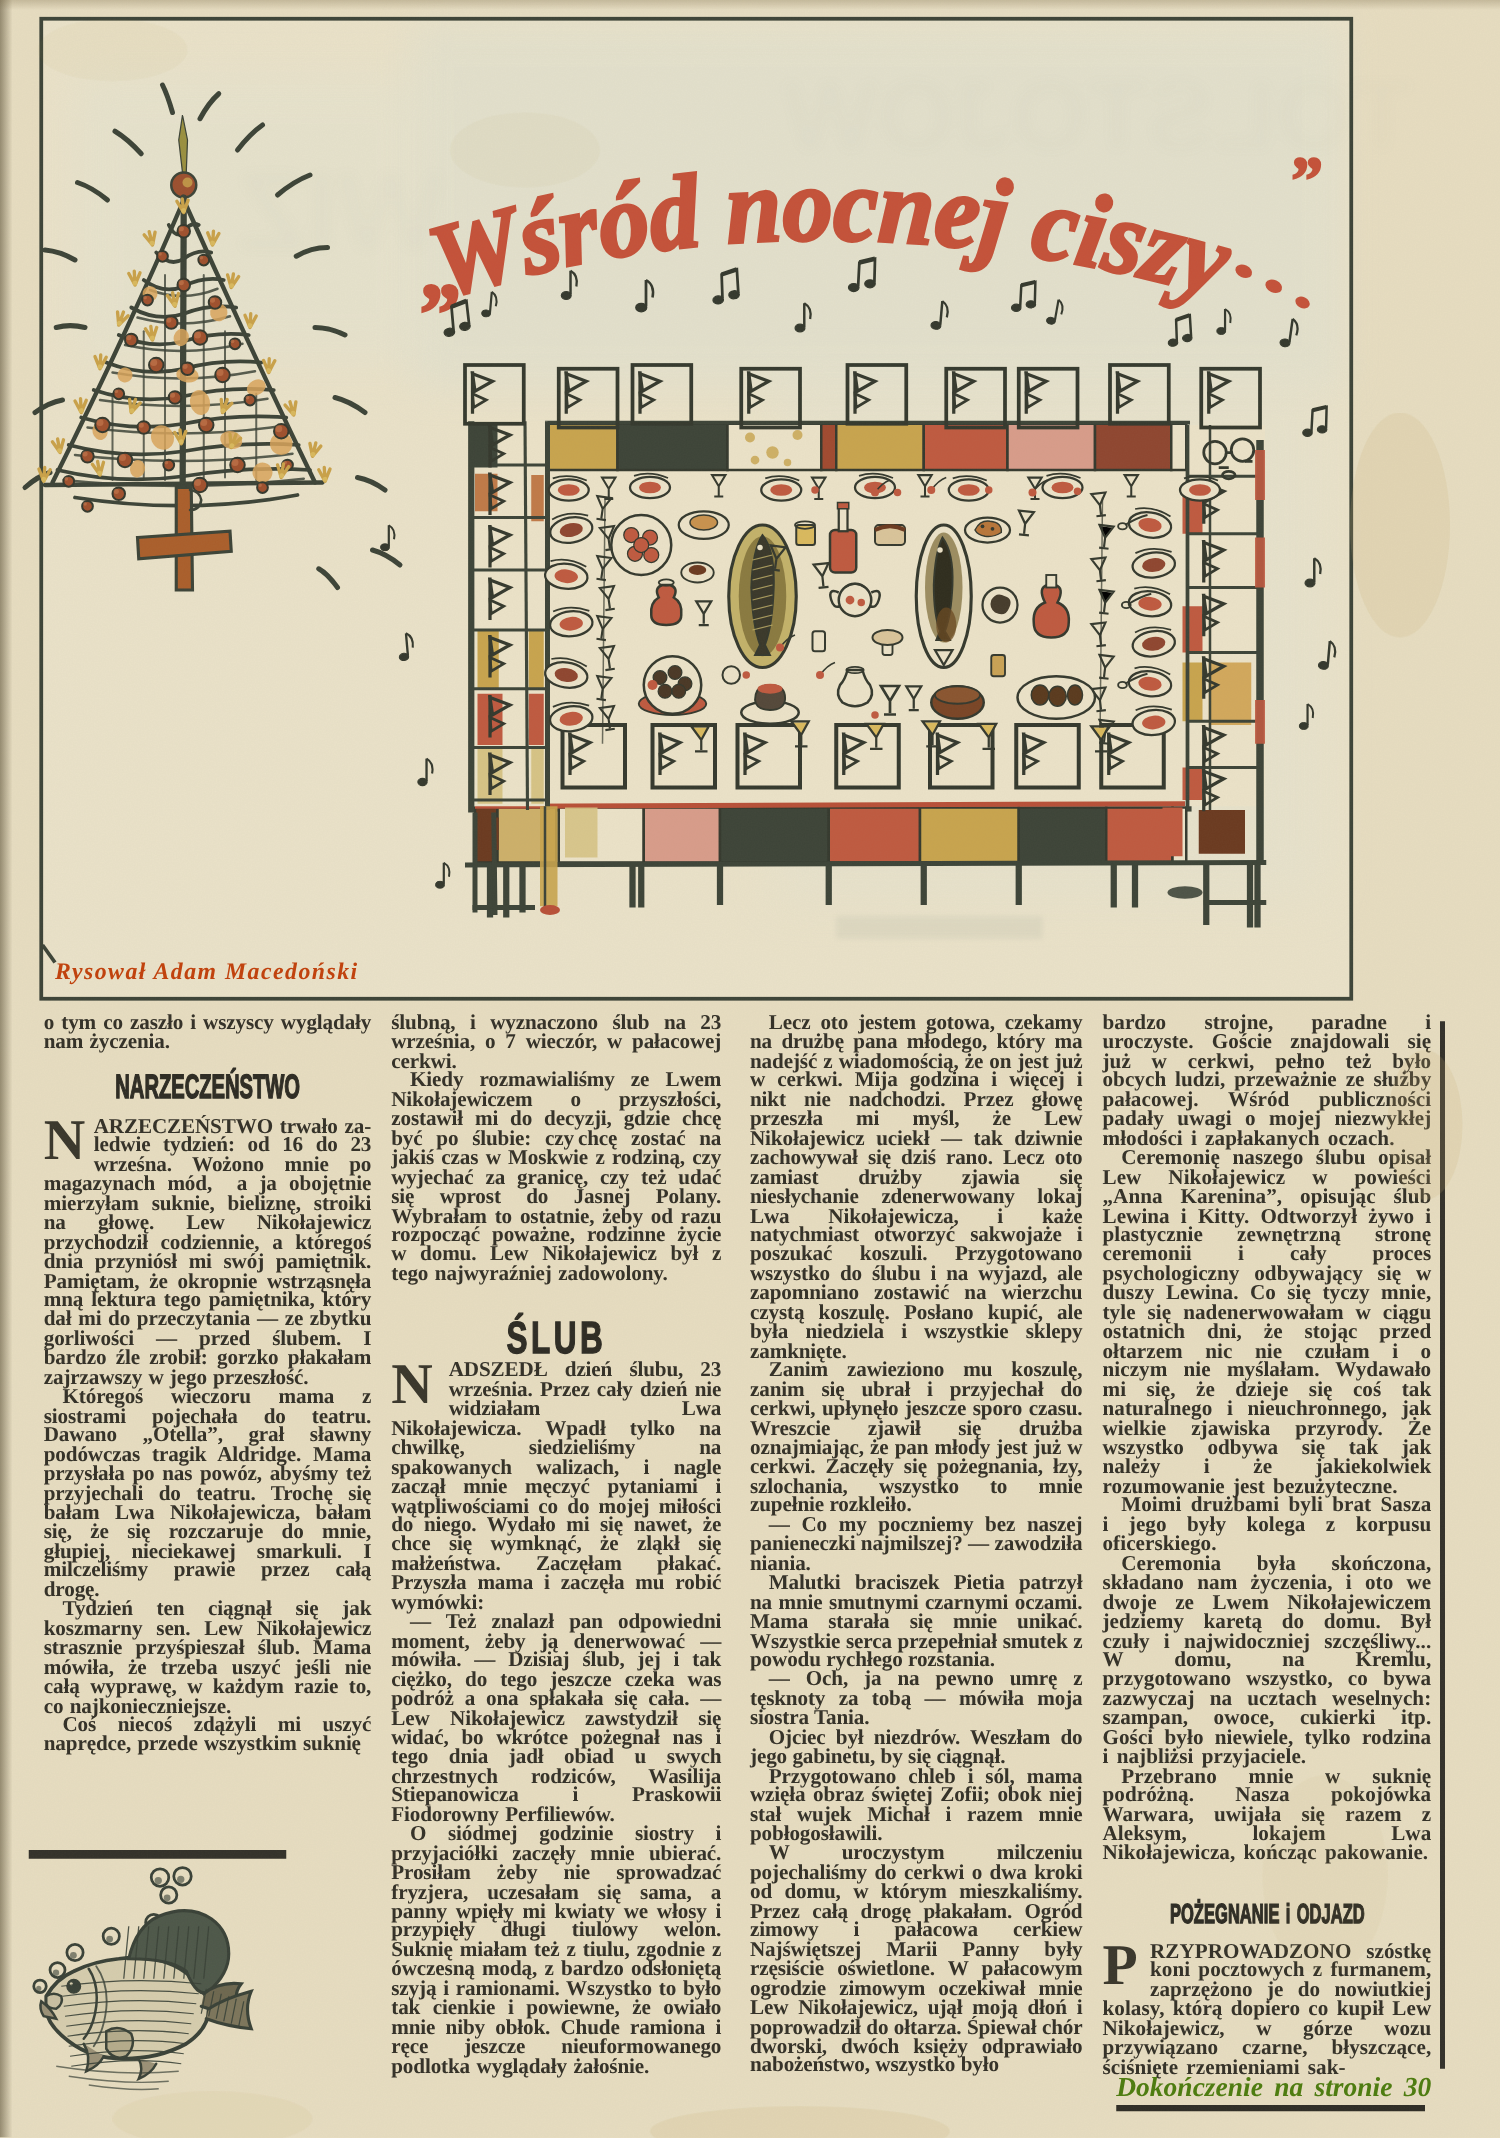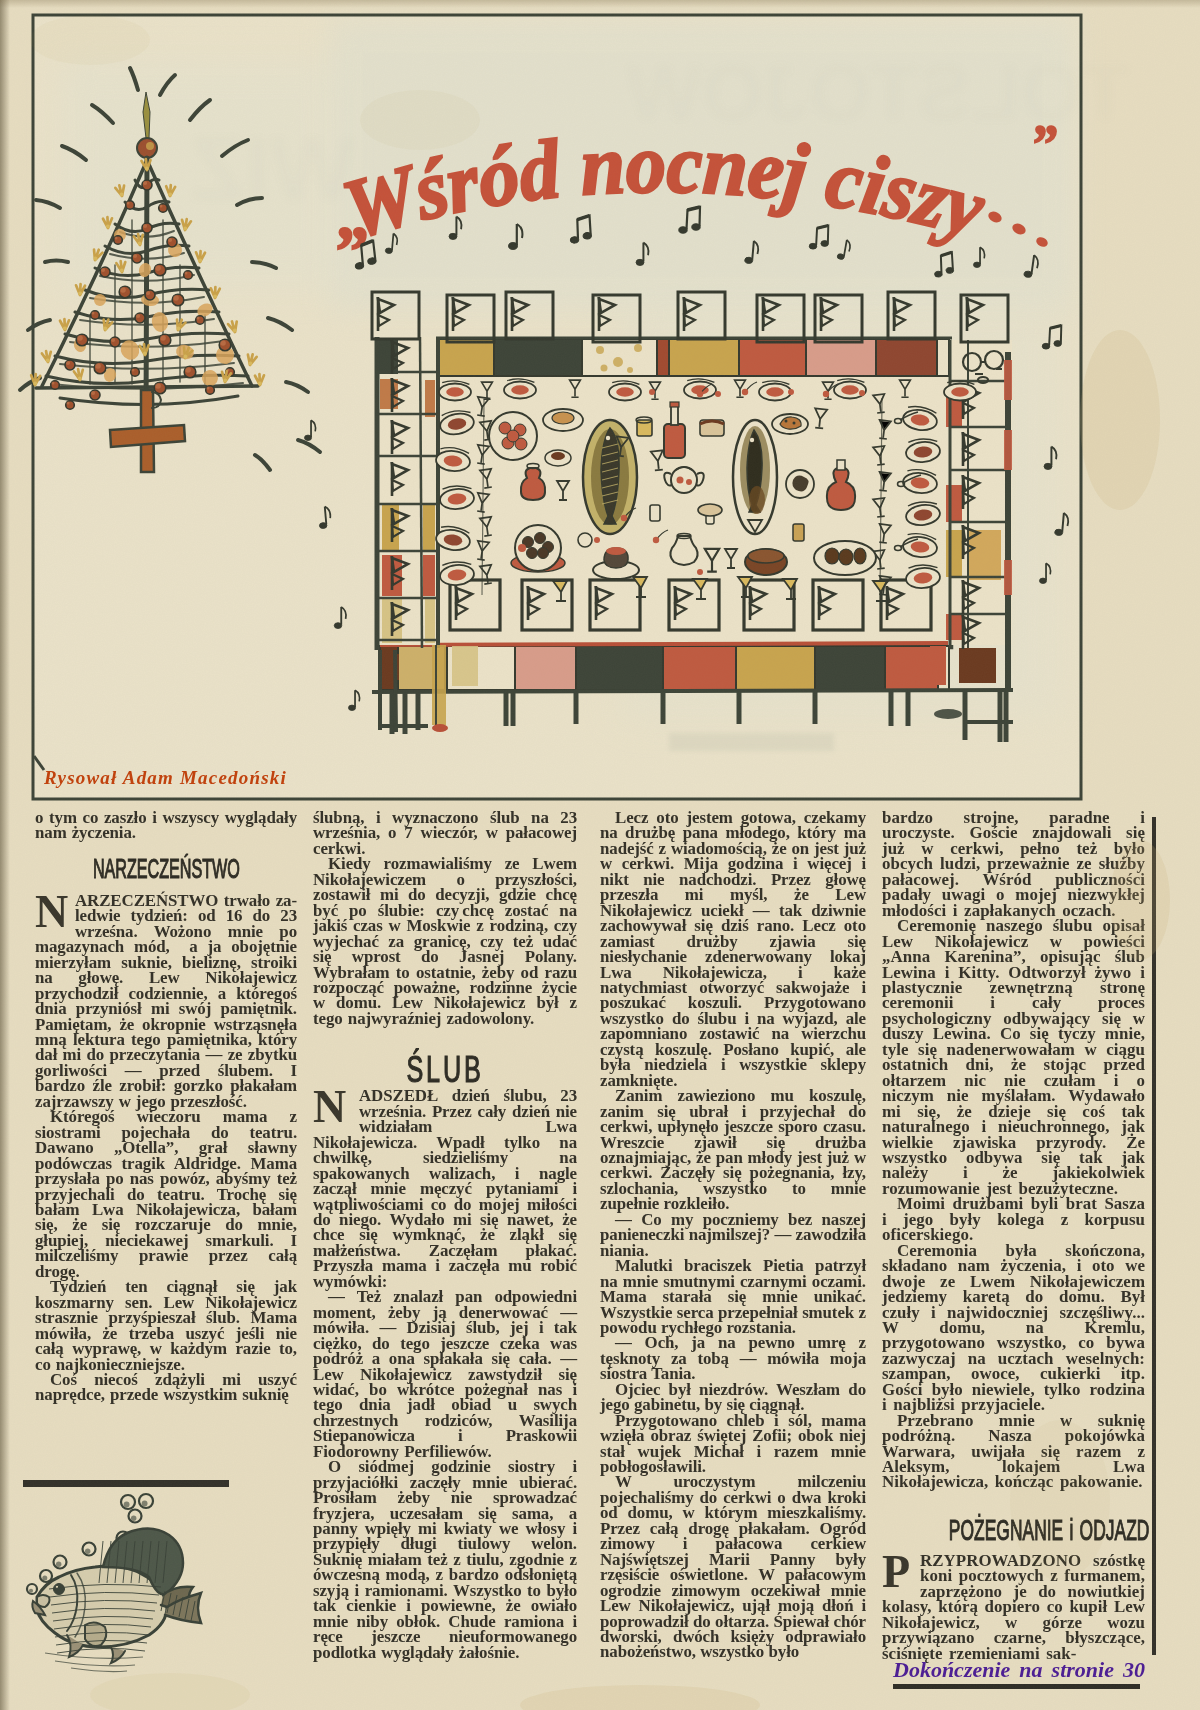--- a/index.html
+++ b/index.html
@@ -1,21 +1,21 @@
 <!DOCTYPE html>
 <html><head><meta charset="utf-8">
 <style>
 html,body{margin:0;padding:0;}
 body{width:1200px;height:1710px;position:relative;overflow:hidden;
  background:#e7ddc1;font-family:"Liberation Serif", serif;}
 .col{position:absolute;text-align:justify;font-weight:bold;color:#343128;
  font-size:16.9px;line-height:15.45px;letter-spacing:-0.1px;}
 .col p{margin:0;text-indent:15px;}
 .col p.noind{text-indent:0;}
-.hd{font-family:"Liberation Sans", sans-serif;font-weight:normal;color:#2e2c24;
+.hd{font-family:"Liberation Sans", sans-serif;font-weight:bold;color:#2e2c24;
  text-align:center;text-indent:0 !important;}
 .hd span{display:inline-block;transform:scaleX(0.60);transform-origin:center;white-space:nowrap;-webkit-text-stroke:1.1px #2e2c24;}
 .dcap{float:left;font-weight:bold;color:#3a372c;font-family:"Liberation Serif",serif;}
 </style></head>
 <body>
 
 <div style="position:absolute;left:32px;top:14px;width:1050px;height:786px;background:#eae2c9;"></div>
 <div style="position:absolute;left:330px;top:20px;width:745px;height:290px;background:#dfe0cf;opacity:.55;filter:blur(14px);"></div>
 <div style="position:absolute;left:620px;top:300px;width:440px;height:420px;background:#e3e2d0;opacity:.4;filter:blur(18px);"></div>
 <div style="position:absolute;left:60px;top:60px;width:280px;height:230px;background:#e2e3d2;opacity:.4;filter:blur(16px);"></div>
@@ -1041,21 +1041,21 @@
 <p>Przygotowano chleb i sól, mama wzięła obraz świętej Zofii; obok niej stał wujek Michał i razem mnie pobłogosławili.</p>
 <p>W uroczystym milczeniu pojechaliśmy do cerkwi o dwa kroki od domu, w którym mieszkaliśmy. Przez całą drogę płakałam. Ogród zimowy i pałacowa cerkiew Najświętszej Marii Panny były rzęsiście oświetlone. W pałacowym ogrodzie zimowym oczekiwał mnie Lew Nikołajewicz, ujął moją dłoń i poprowadził do ołtarza. Śpiewał chór dworski, dwóch księży odprawiało nabożeństwo, wszystko było</p>
 </div>
 
 <div class="col" id="c4" style="left:882px;top:810px;width:263px;word-spacing:2.3px;letter-spacing:0.05px;">
 <p class="noind">bardzo strojne, paradne i uroczyste. Goście znajdowali się już w cerkwi, pełno też było obcych ludzi, przeważnie ze służby pałacowej. Wśród publiczności padały uwagi o mojej niezwykłej młodości i zapłakanych oczach.</p>
 <p>Ceremonię naszego ślubu opisał Lew Nikołajewicz w powieści „Anna Karenina”, opisując ślub Lewina i Kitty. Odtworzył żywo i plastycznie zewnętrzną stronę ceremonii i cały proces psychologiczny odbywający się w duszy Lewina. Co się tyczy mnie, tyle się nadenerwowałam w ciągu ostatnich dni, że stojąc przed ołtarzem nic nie czułam i o niczym nie myślałam. Wydawało mi się, że dzieje się coś tak naturalnego i nieuchronnego, jak wielkie zjawiska przyrody. Że wszystko odbywa się tak jak należy i że jakiekolwiek rozumowanie jest bezużyteczne.</p>
 <p>Moimi drużbami byli brat Sasza i jego były kolega z korpusu oficerskiego.</p>
 <p>Ceremonia była skończona, składano nam życzenia, i oto we dwoje ze Lwem Nikołajewiczem jedziemy karetą do domu. Był czuły i najwidoczniej szczęśliwy... W domu, na Kremlu, przygotowano wszystko, co bywa zazwyczaj na ucztach weselnych: szampan, owoce, cukierki itp. Gości było niewiele, tylko rodzina i najbliżsi przyjaciele.</p>
 <p>Przebrano mnie w suknię podróżną. Nasza pokojówka Warwara, uwijała się razem z Aleksym, lokajem Lwa Nikołajewicza, kończąc pakowanie.</p>
-<p class="hd" id="h4" style="font-size:29px;line-height:25px;margin:28px 0 10px 0;"><span>POŻEGNANIE i ODJAZD</span></p>
+<p class="hd" id="h4" style="font-size:22px;line-height:25px;margin:28px 0 10px 0;"><span>POŻEGNANIE i ODJAZD</span></p>
 <p class="noind"><span class="dcap" id="d4" style="font-size:46px;line-height:34px;width:36px;height:44px;margin:2px 2px 0 0;">P</span>RZYPROWADZONO szóstkę koni pocztowych z furmanem, zaprzężono je do nowiutkiej kolasy, którą dopiero co kupił Lew Nikołajewicz, w górze wozu przywiązano czarne, błyszczące, ściśnięte rzemieniami sak-</p>
 </div>
 
 <div style="position:absolute;left:23px;top:1480px;width:206px;height:7px;background:#33312a;"></div>
 
 <div style="position:absolute;left:1152px;top:817px;width:4px;height:838px;background:#33312a;"></div>
 
 <svg id="fish" width="260" height="200" viewBox="0 0 260 200" style="position:absolute;left:15px;top:1475px">
 
 <circle cx="113" cy="27" r="7" fill="none" stroke="#3a4238" stroke-width="2.2"></circle>
@@ -1116,21 +1116,21 @@
 <path d="M174 124 L170 144"></path>
 <path d="M180 126 L176 146"></path>
 </g>
 <g stroke="#3a4238" stroke-width="1.2" opacity="0.7" fill="none">
       <path d="M30 178 Q80 186 128 182"></path>
       <path d="M40 186 Q86 193 120 190"></path>
       <path d="M56 193 Q90 198 112 196"></path>
     </g>
 </svg>
 
-<div style="position:absolute;left:893px;top:1657px;width:252px;font-family:'Liberation Serif',serif;font-style:italic;font-weight:bold;font-size:22px;color:#4c1d95;display:flex;justify-content:space-between;">
+<div style="position:absolute;left:893px;top:1657px;width:252px;font-family:'Liberation Serif',serif;font-style:italic;font-weight:bold;font-size:22px;color:#4d7c0f;display:flex;justify-content:space-between;">
     <span>Dokończenie</span>
     <span>na</span>
     <span>stronie</span>
     <span>30</span>
   </div>
 <div style="position:absolute;left:893px;top:1684px;width:247px;height:5px;background:#2f2d26;"></div>
 
 <svg width="1200" height="1710" style="position:absolute;left:0;top:0;pointer-events:none" viewBox="0 0 1200 1710">
 <defs>
       <filter id="ptex" x="0" y="0" width="100%" height="100%">

